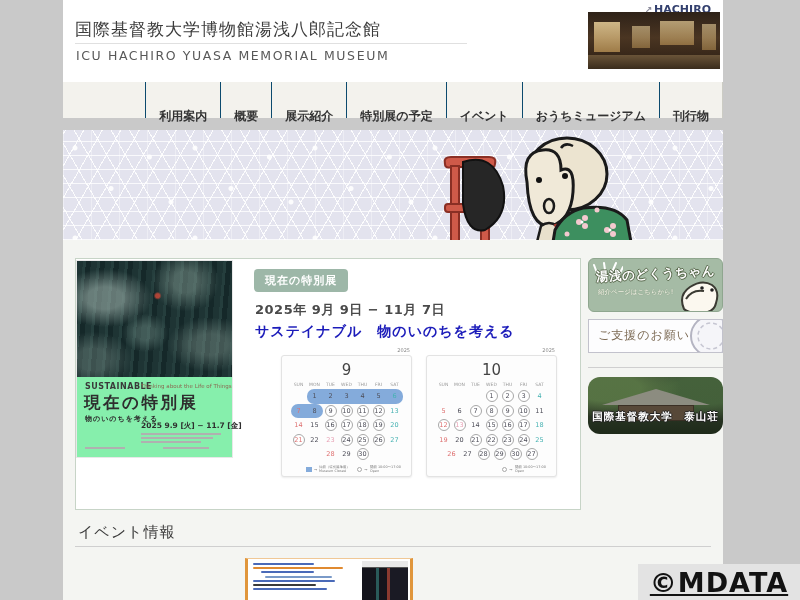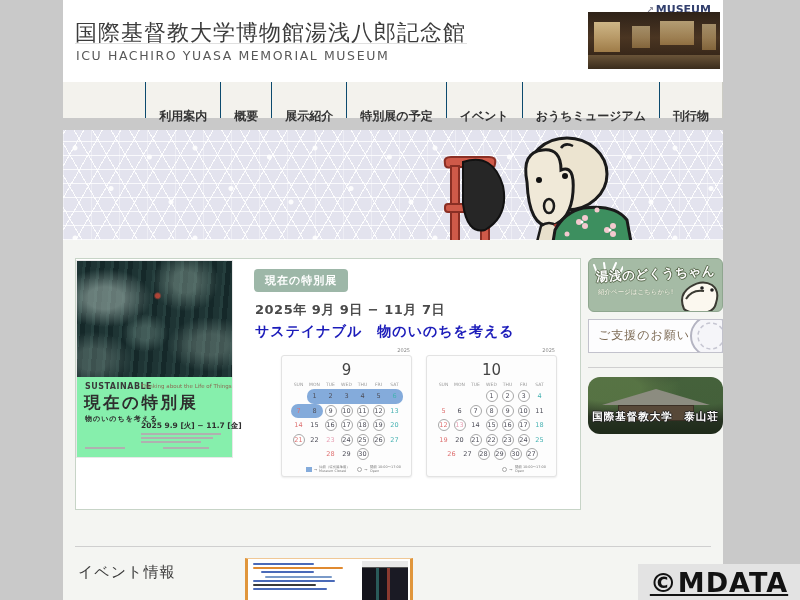--- a/index.html
+++ b/index.html
@@ -3,21 +3,21 @@
 <meta charset="utf-8">
 <style>
   * { margin:0; padding:0; box-sizing:border-box; }
   html,body { width:800px; height:600px; overflow:hidden; background:#c9c9c9;
     font-family:"DejaVu Sans","Liberation Sans",sans-serif; }
   .page { position:relative; width:800px; height:600px; background:#c9c9c9; overflow:hidden; }
   .content { position:absolute; left:63px; top:0; width:660px; height:600px; }
 
   
   .header { position:absolute; left:0; top:0; width:660px; height:82px; background:#ffffff; }
-  .site-title { position:absolute; left:12px; top:18px; font-size:22px; color:#3c3c3c; letter-spacing:1px; font-weight:500; }
+  .site-title { position:absolute; left:12px; top:18px; font-size:17px; color:#3c3c3c; letter-spacing:1px; font-weight:500; }
   .title-rule { position:absolute; left:12px; top:43px; width:392px; height:1px; background:#e0e0e0; }
   .site-subtitle { position:absolute; left:13px; top:48px; font-size:12.5px; color:#585858; letter-spacing:1.6px; }
   .english-link { position:absolute; right:12px; top:3px; font-size:11px; font-weight:bold; color:#33406e; cursor:pointer; }
   .english-link .mini-arrow { font-size:9px; color:#8a8a9a; margin-right:2px; }
   .header-photo { position:absolute; left:525px; top:12px; width:132px; height:57px; overflow:hidden;
     background:linear-gradient(180deg,#2e2218 0%,#4a3522 45%,#2a1d12 100%); }
   .hp-case { position:absolute; background:linear-gradient(180deg,#e8cf9a,#b08a50); opacity:.85; }
   .hp-floor { position:absolute; left:0; bottom:0; width:100%; height:14px; background:linear-gradient(180deg,#6a5438,#3a2c1c); }
 
   
@@ -128,21 +128,21 @@
       linear-gradient(180deg,#3c4a34 0%,#2c3826 55%,#1e2a1a 100%); }
   .tz-roof { position:absolute; left:14px; top:12px; width:0; height:0;
     border-left:54px solid transparent; border-right:54px solid transparent; border-bottom:16px solid #8c8c80; }
   .tz-wall { position:absolute; left:30px; top:28px; width:76px; height:16px; background:#574838;
     box-shadow:inset 0 0 0 1px #3a2f24; }
   .tz-label { position:absolute; left:0; right:0; bottom:10px; text-align:center; font-size:10.5px;
     font-weight:bold; color:#fff; letter-spacing:1px;
     text-shadow:-1px 0 #222, 1px 0 #222, 0 -1px #222, 0 1px #222; }
 
   
-  .events-heading { position:absolute; left:15px; top:283px; font-size:15px; color:#3a3a3a; letter-spacing:1px;margin-top:40px; }
+  .events-heading { position:absolute; left:15px; top:283px; font-size:15px; color:#3a3a3a; letter-spacing:1px; }
   .events-rule { position:absolute; left:12px; top:306px; width:636px; height:1px; background:#cfcfcf; }
   .flyer { position:absolute; left:182px; top:318px; width:168px; height:46px; background:#fff;
     border-top:1px solid #f0c896; border-bottom:1px solid #f0c896;
     border-left:3px solid #e0963c; border-right:3px solid #e0963c;
     display:flex; cursor:pointer; overflow:hidden; }
   .flyer-lines { flex:1; padding:4px 4px 0 5px; }
   .flyer-lines span { display:block; height:2px; margin-bottom:2.2px; border-radius:1px; }
   .flyer-photo { width:46px; height:40px; margin:2px 2px 0 0;
     background:
       linear-gradient(90deg, #14141c 0 30%, #2a5a5a 30% 38%, #14141c 38% 55%, #8a3a30 55% 60%, #1a1a24 60% 100%),
@@ -158,21 +158,21 @@
 <body>
 
 <div class="page">
   <div class="content">
 
     <div class="header">
       <div class="site-title">国際基督教大学博物館湯浅八郎記念館</div>
       <div class="title-rule"></div>
       <div class="site-subtitle">ICU HACHIRO YUASA MEMORIAL MUSEUM</div>
       <div class="english-link">
-        <span class="mini-arrow">↗</span><span>MUSEUM</span>
+        <span class="mini-arrow">↗</span><span>HACHIRO</span>
       </div>
       <div class="header-photo">
         <span class="hp-case" style="left:6px;top:10px;width:26px;height:30px;"></span>
         <span class="hp-case" style="left:44px;top:14px;width:18px;height:22px;opacity:.6;"></span>
         <span class="hp-case" style="left:72px;top:9px;width:34px;height:24px;opacity:.7;"></span>
         <span class="hp-case" style="left:114px;top:12px;width:14px;height:26px;opacity:.6;"></span>
         <span class="hp-floor"></span>
       </div>
     </div>
 

